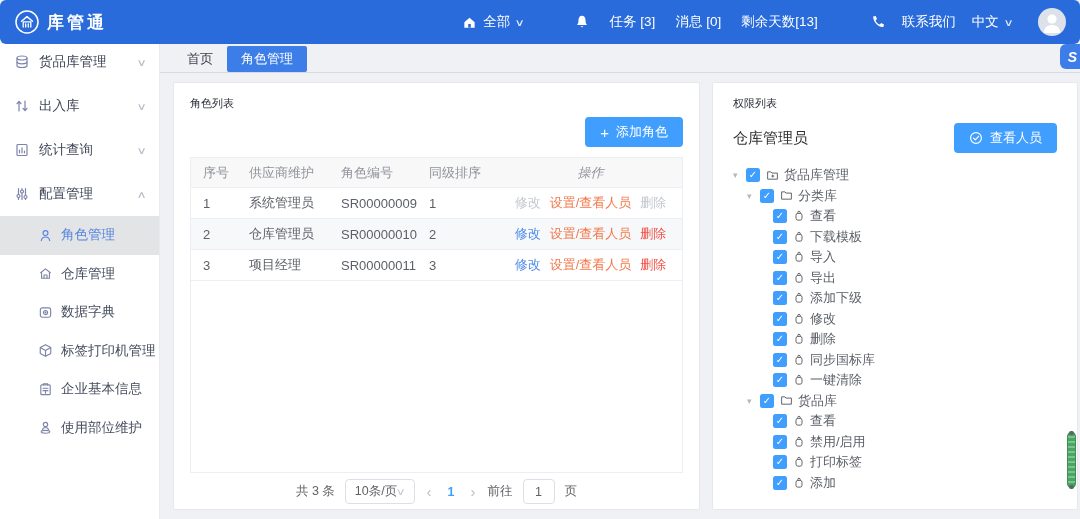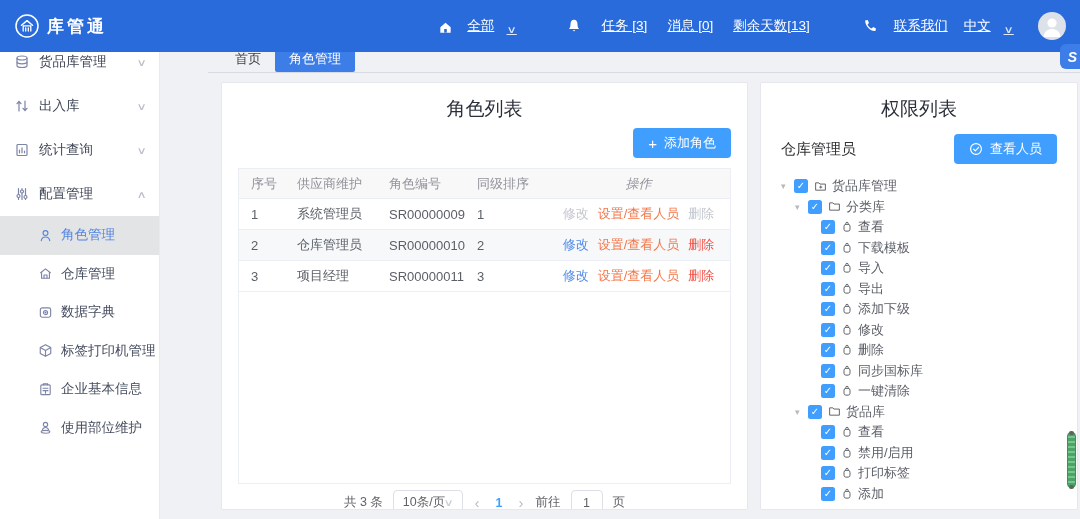--- a/index.html
+++ b/index.html
@@ -1,26 +1,26 @@
 <!DOCTYPE html>
 <html><head>
 <meta charset="utf-8">
 <style>
   * { margin:0; padding:0; box-sizing:border-box; }
   body { font-family:"Liberation Sans","DejaVu Sans",sans-serif; background:#888; }
   .app { position:relative; width:1080px; height:519px; overflow:hidden; background:#eff1f4; }
 
   
-  .topbar { position:absolute; top:0; left:0; right:0; height:52px; background:#2a6bdb;
-            display:flex; align-items:center; color:#fff; padding:0 14px; z-index:5; }
+  .topbar { position:absolute; top:0; left:0; right:0; height:44px; background:#2a6bdb;
+            display:flex; align-items:center; color:#fff; padding:0 14px; z-index:5;border-radius:6px; }
   .logo { display:flex; align-items:center; gap:7px; }
   .logo-text { font-size:17px; font-weight:bold; letter-spacing:3px; }
   .hdr-spacer { flex:1; }
   .hdr-group { display:flex; align-items:center; font-size:13.5px; }
-  .hdr-item { display:flex; align-items:flex-end; gap:14px; cursor:pointer; white-space:nowrap;text-decoration:underline; }
+  .hdr-item { display:flex; align-items:center; gap:6px; cursor:pointer; white-space:nowrap; }
   .chev { font-size:10px; opacity:.85; transform:scaleX(1.4); display:inline-block; }
   .scope-group { margin-left:0; }
   .notice-group { margin-left:50px; gap:20px; }
   .contact-group { margin-left:52px; gap:16px; }
   .avatar { width:28px; height:28px; border-radius:50%; background:#dde2ea; margin-left:26px;
             display:flex; align-items:center; justify-content:center; overflow:hidden; cursor:pointer; }
 
   
   .sidebar { position:absolute; top:40px; left:0; bottom:0; width:160px; background:#fff;
              border-right:1px solid #e9eaee; overflow:hidden; z-index:2; }
@@ -28,31 +28,31 @@
                color:#3f4556; font-size:13.5px; cursor:pointer; }
   .side-item svg { color:#7c84a8; flex:none; }
   .side-chev { margin-left:auto; color:#b9bdc7; font-size:10px; transform:scaleX(1.4); }
   .side-sub { height:38.5px; display:flex; align-items:center; padding-left:38px; gap:8px;
               color:#454c5e; font-size:13.5px; cursor:pointer; }
   .side-sub svg { color:#7c84a8; flex:none; }
   .side-sub.active { background:#e3e4e6; color:#5584e0; }
   .side-sub.active svg { color:#5584e0; }
 
   
-  .content { position:absolute; top:40px; left:160px; right:0; bottom:0;margin-left:48px; }
+  .content { position:absolute; top:40px; left:160px; right:0; bottom:0; }
   .tabbar { height:33px; border-bottom:1px solid #d8dbe2; display:flex; align-items:flex-end;
             padding-left:13px; }
   .tab { height:26px; line-height:26px; padding:0 14px; font-size:13px; color:#3c414d;
          cursor:pointer; }
   .tab.active { background:#3d7de8; color:#fff; border-radius:2px; }
 
   .panels { display:flex; gap:12px; padding:9px 2px 0 13px; }
   .panel { background:#fff; border:1px solid #e6e8ee; border-radius:2px; height:428px;
            overflow:hidden; }
-  .panel-title { font-size:19px; color:#2b2f3a;text-align:center; }
+  .panel-title { font-size:11px; color:#2b2f3a; }
 
   
   .role-panel { width:527px; padding:13px 16px; }
   .add-row { display:flex; justify-content:flex-end; margin-top:6px; }
   .btn-primary { background:#409eff; color:#fff; border:none; border-radius:4px; height:30px;
                  padding:0 15px; font-size:13px; display:inline-flex; align-items:center;
                  gap:7px; cursor:pointer; font-family:inherit; }
   .btn-plus { font-size:15px; line-height:1; }
 
   .table-wrap { margin-top:10px; border:1px solid #ebeef5; height:316px; font-size:13px; }

